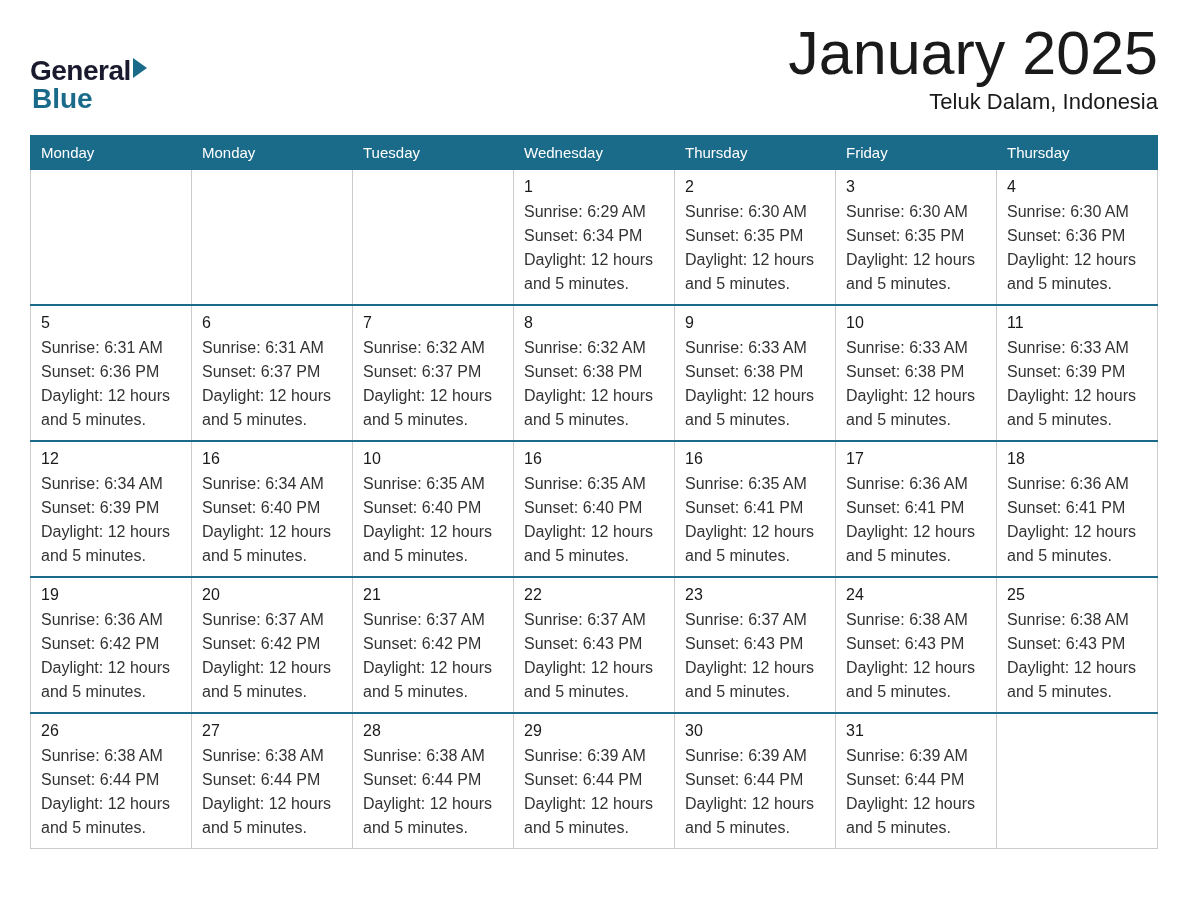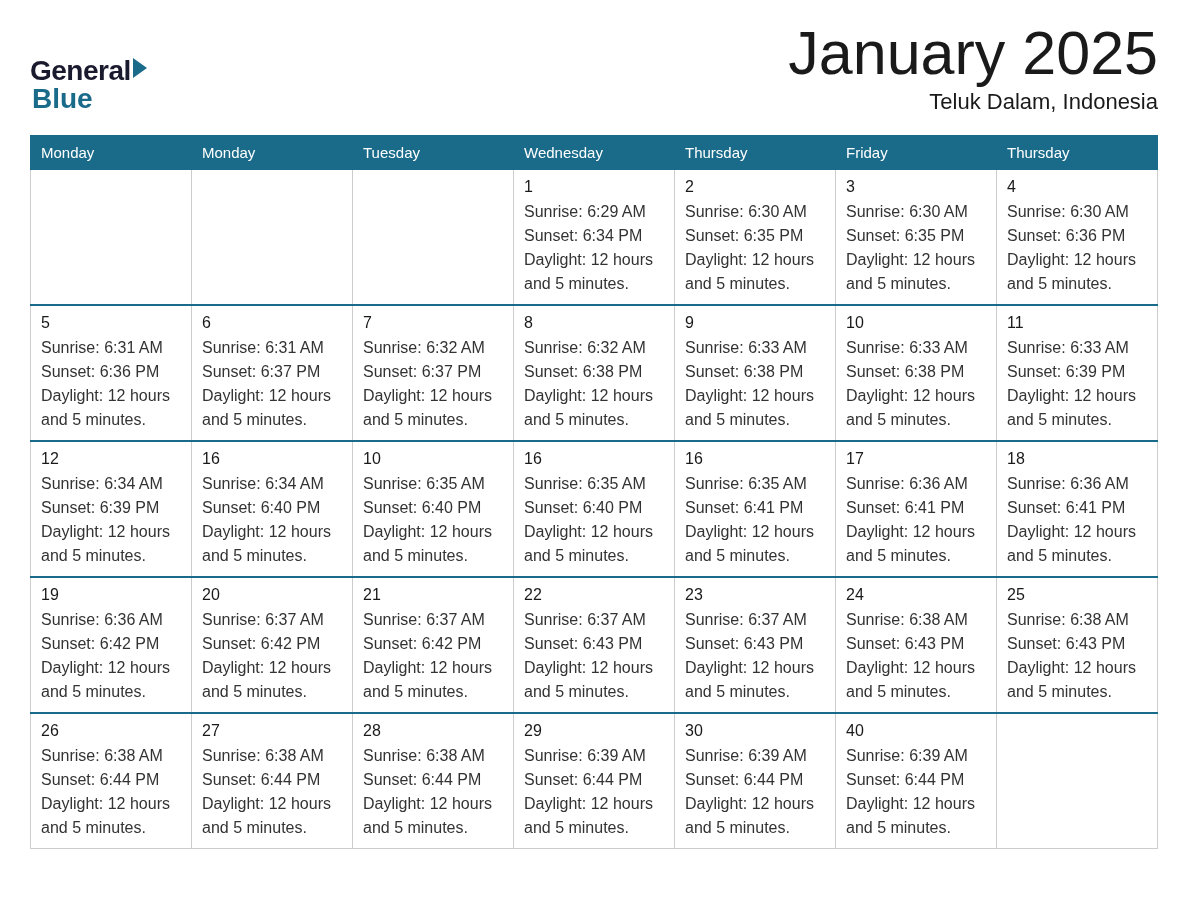--- a/index.html
+++ b/index.html
@@ -352,21 +352,21 @@
 and 5 minutes.</div>
         </td>
         <td>
           <span class="day-number">30</span>
           <div class="day-info" style="white-space: pre-line;">Sunrise: 6:39 AM
 Sunset: 6:44 PM
 Daylight: 12 hours
 and 5 minutes.</div>
         </td>
         <td>
-          <span class="day-number">40</span>
+          <span class="day-number">31</span>
           <div class="day-info" style="white-space: pre-line;">Sunrise: 6:39 AM
 Sunset: 6:44 PM
 Daylight: 12 hours
 and 5 minutes.</div>
         </td>
         <td class="empty-cell"></td>
       </tr>
     </tbody>
 </table>
 

